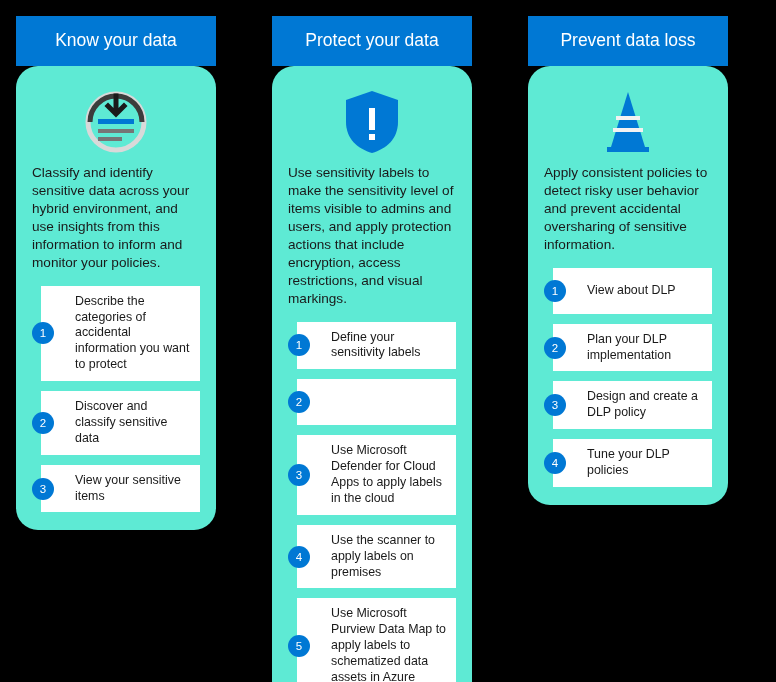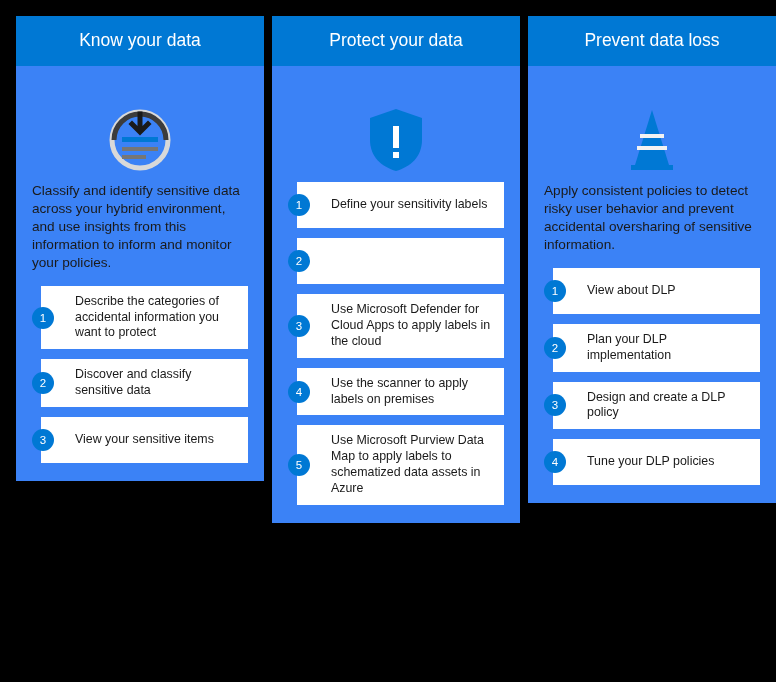--- a/index.html
+++ b/index.html
@@ -15,41 +15,42 @@
   }
   .board {
     position: relative;
     width: 776px;
     height: 682px;
     background: #000000;
   }
   .column {
     position: absolute;
     top: 16px;
-    width: 248px;
+    width: 200px;
     display: flex;
     flex-direction: column;
   }
   .col-1 { left: 16px; }
   .col-2 { left: 272px; justify-content: flex-end; }
   .col-3 { left: 528px; }
 
   .col-header {
     background: #0078d4;
     color: #ffffff;
     text-align: center;
     font-size: 17.5px;
     line-height: 1.2;
     padding: 14px 8px 15px 8px;
     box-sizing: border-box;
   }
   .col-body {
-    background: #3b82f6;
-    padding: 32px 16px 18px 16px;
+    background: #5eead4;
+    padding: 14px 16px 18px 16px;
     box-sizing: border-box;
+    border-radius: 22px;
   }
   .icon-wrap {
     display: flex;
     justify-content: center;
     align-items: center;
     height: 72px;
     margin-top: 6px;
     margin-bottom: 6px;
   }
   .intro {
@@ -135,20 +136,21 @@
   <div class="column col-2">
     <div class="col-header">Protect your data</div>
     <div class="col-body">
       <div class="icon-wrap">
         <svg width="58" height="66" viewBox="0 0 58 66" aria-hidden="true">
           <path d="M29 2 L55 11 L55 33 C55 50 43 60 29 64 C15 60 3 50 3 33 L3 11 Z" fill="#0078d4"></path>
           <rect x="26" y="19" width="6" height="22" fill="#ffffff"></rect>
           <rect x="26" y="45" width="6" height="6" fill="#ffffff"></rect>
         </svg>
       </div>
+      <div class="intro">Use sensitivity labels to make the sensitivity level of items visible to admins and users, and apply protection actions that include encryption, access restrictions, and visual markings.</div>
       <div class="steps">
         <div class="step">
           <span class="step-num">1</span>
           <span class="step-text">Define your sensitivity labels</span>
         </div>
         <div class="step">
           <span class="step-num">2</span>
         </div>
         <div class="step">
           <span class="step-num">3</span>

